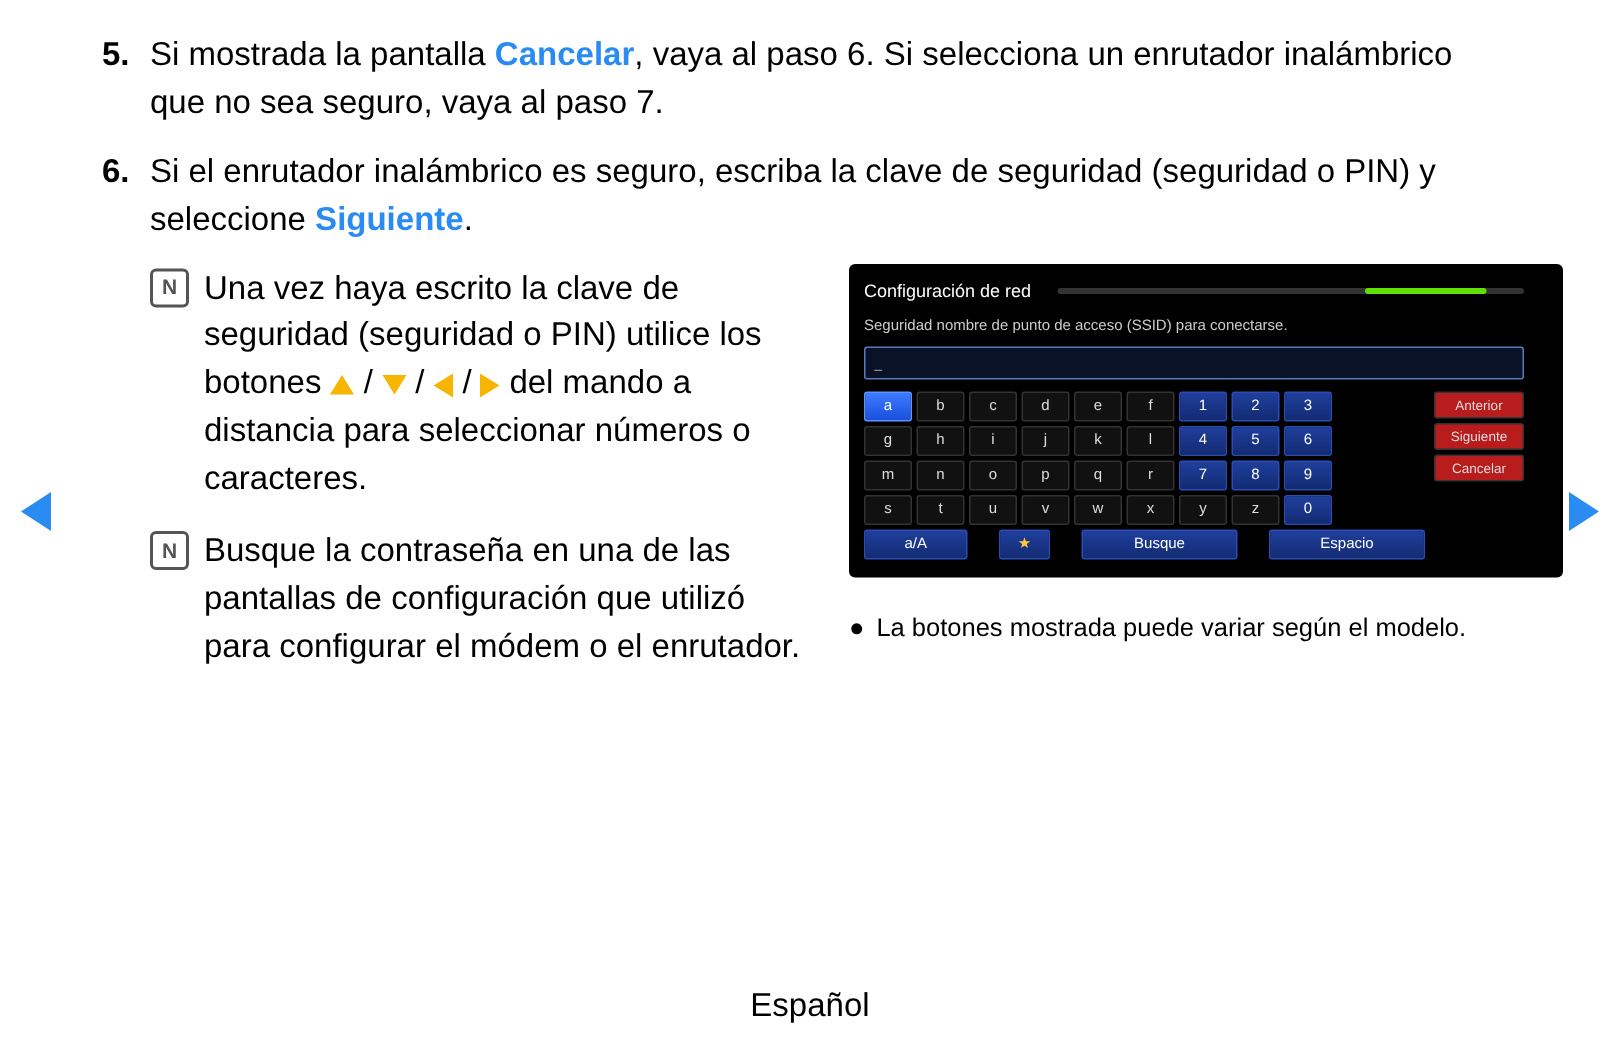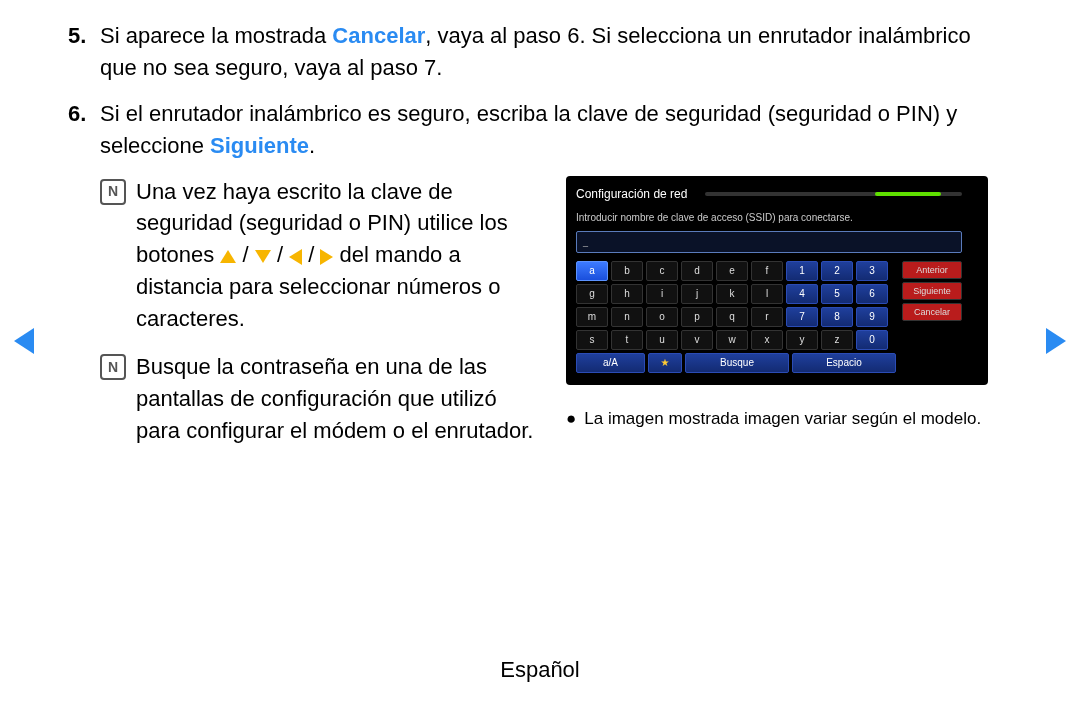--- a/index.html
+++ b/index.html
@@ -158,21 +158,21 @@
     border: 1px solid #333;
     border-radius: 2px;
     display: flex;
     align-items: center;
     justify-content: center;
     font-size: 9px;
     color: #ddd;
   }
   .kb-bottom {
     display: flex;
-    gap: 3px;
+    gap: 21px;
     margin-top: 3px;
   }
   .bot {
     height: 18px;
     border-radius: 2px;
     display: flex;
     align-items: center;
     justify-content: center;
     font-size: 10px;
     background: linear-gradient(#1f3f9c, #132b73);
@@ -209,21 +209,21 @@
     font-size: 22px;
   }
 </style>
 </head>
 <body>
 
 <div class="content">
 
   <div class="step">
     <span class="step-number">5.</span>
-    <span> Si aparece la mostrada </span><span class="highlight-blue">Cancelar</span><span>, vaya al paso 6. Si selecciona un enrutador inalámbrico que no sea seguro, vaya al paso 7.</span>
+    <span> Si mostrada la pantalla </span><span class="highlight-blue">Cancelar</span><span>, vaya al paso 6. Si selecciona un enrutador inalámbrico que no sea seguro, vaya al paso 7.</span>
   </div>
 
   <div class="step">
     <span class="step-number">6.</span>
     <span> Si el enrutador inalámbrico es seguro, escriba la clave de seguridad (seguridad o PIN) y seleccione </span><span class="highlight-blue">Siguiente</span><span>.</span>
   </div>
 
   <div class="columns">
     <div class="left-col">
       <div class="note">
@@ -246,21 +246,21 @@
     </div>
 
     <div class="right-col">
       <div class="tv-panel">
         <div class="title-row">
           <span class="tv-title">Configuración de red</span>
           <div class="progress-bar">
               <div class="green"></div>
             </div>
         </div>
-        <div class="tv-instruction">Introducir nombre de clave de acceso (SSID) para conectarse.</div>
+        <div class="tv-instruction">Seguridad nombre de punto de acceso (SSID) para conectarse.</div>
         <div class="input-field">_</div>
 
         <div class="kb-area">
           <div>
             <div class="kb-grid">
               <div class="key key-blue-sel">a</div>
               <div class="key">b</div>
               <div class="key">c</div>
               <div class="key">d</div>
               <div class="key">e</div>
@@ -308,21 +308,21 @@
           </div>
           <div class="kb-side">
             <div class="side-btn">Anterior</div>
             <div class="side-btn">Siguiente</div>
             <div class="side-btn">Cancelar</div>
           </div>
         </div>
       </div>
 
       <div class="caption">
-        <span class="bullet">●</span><span>La imagen mostrada imagen variar según el modelo.</span>
+        <span class="bullet">●</span><span>La botones mostrada puede variar según el modelo.</span>
       </div>
     </div>
   </div>
 
 </div>
 
 <div class="page-nav-left triangle nav-tri-left"></div>
 <div class="page-nav-right triangle nav-tri-right"></div>
 
 <div class="footer">Español</div>

